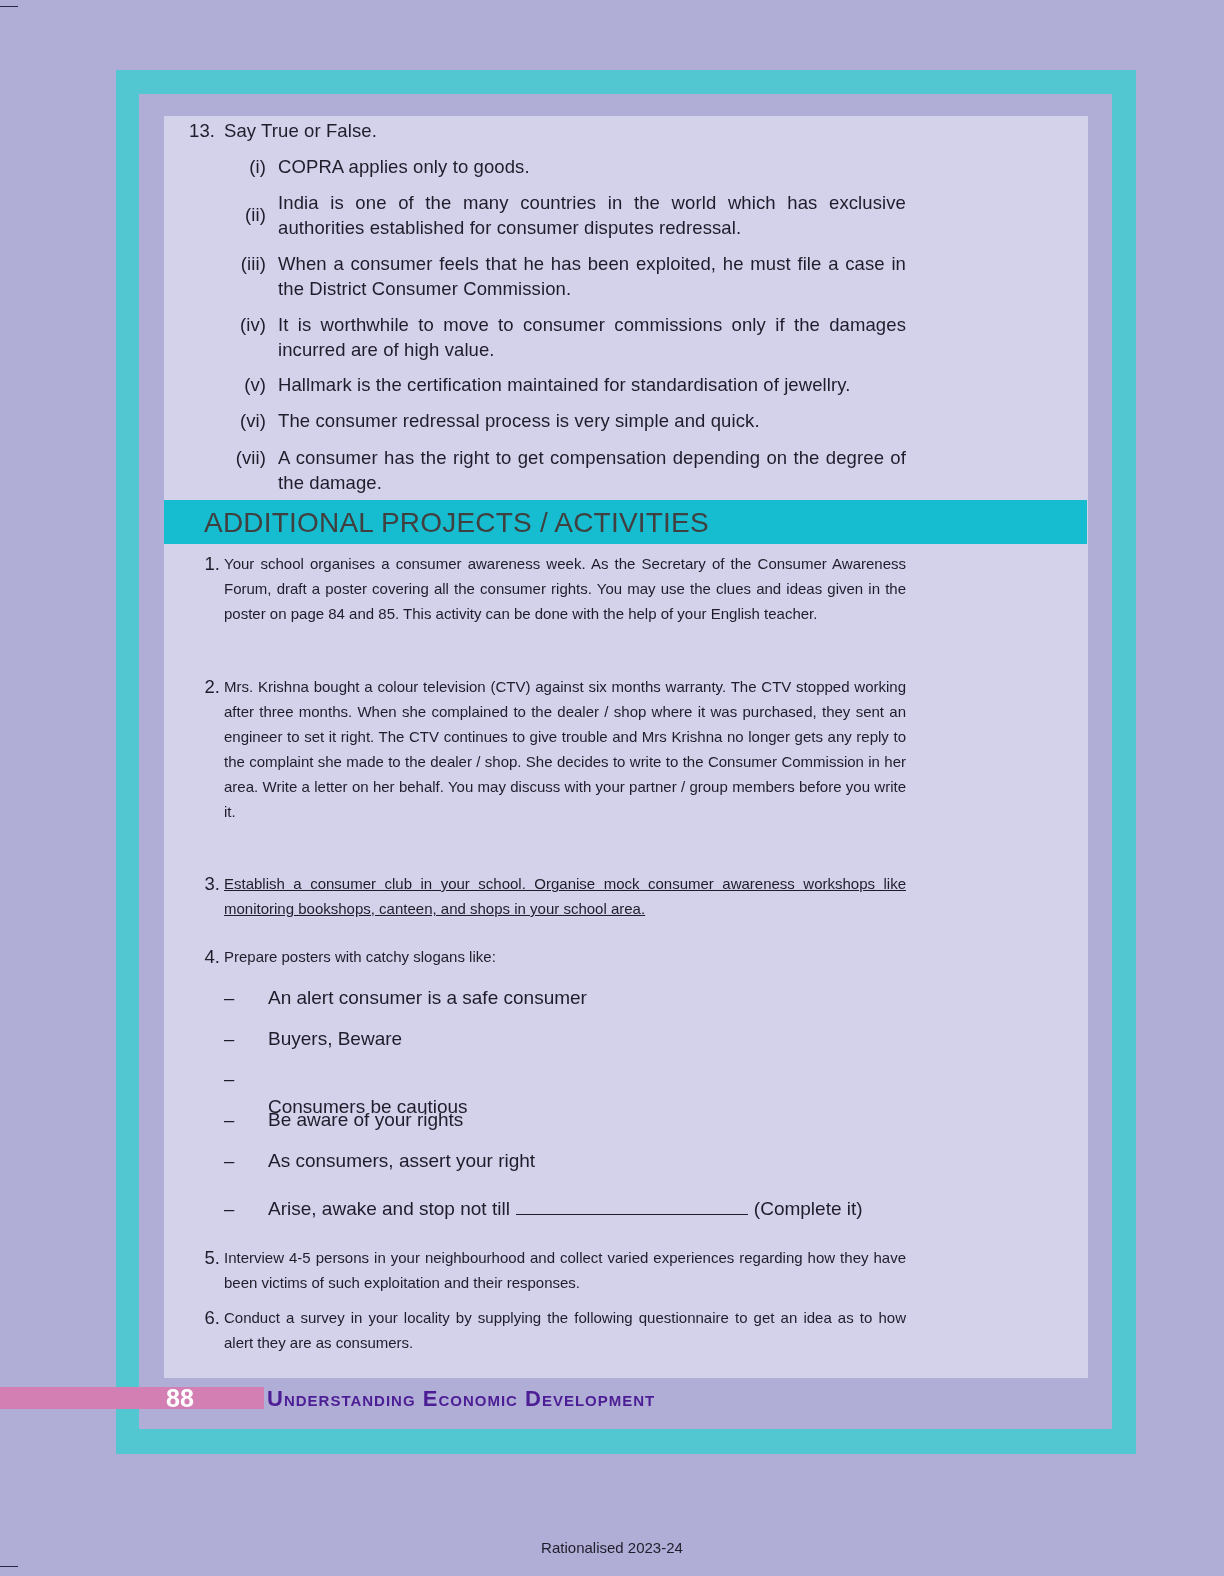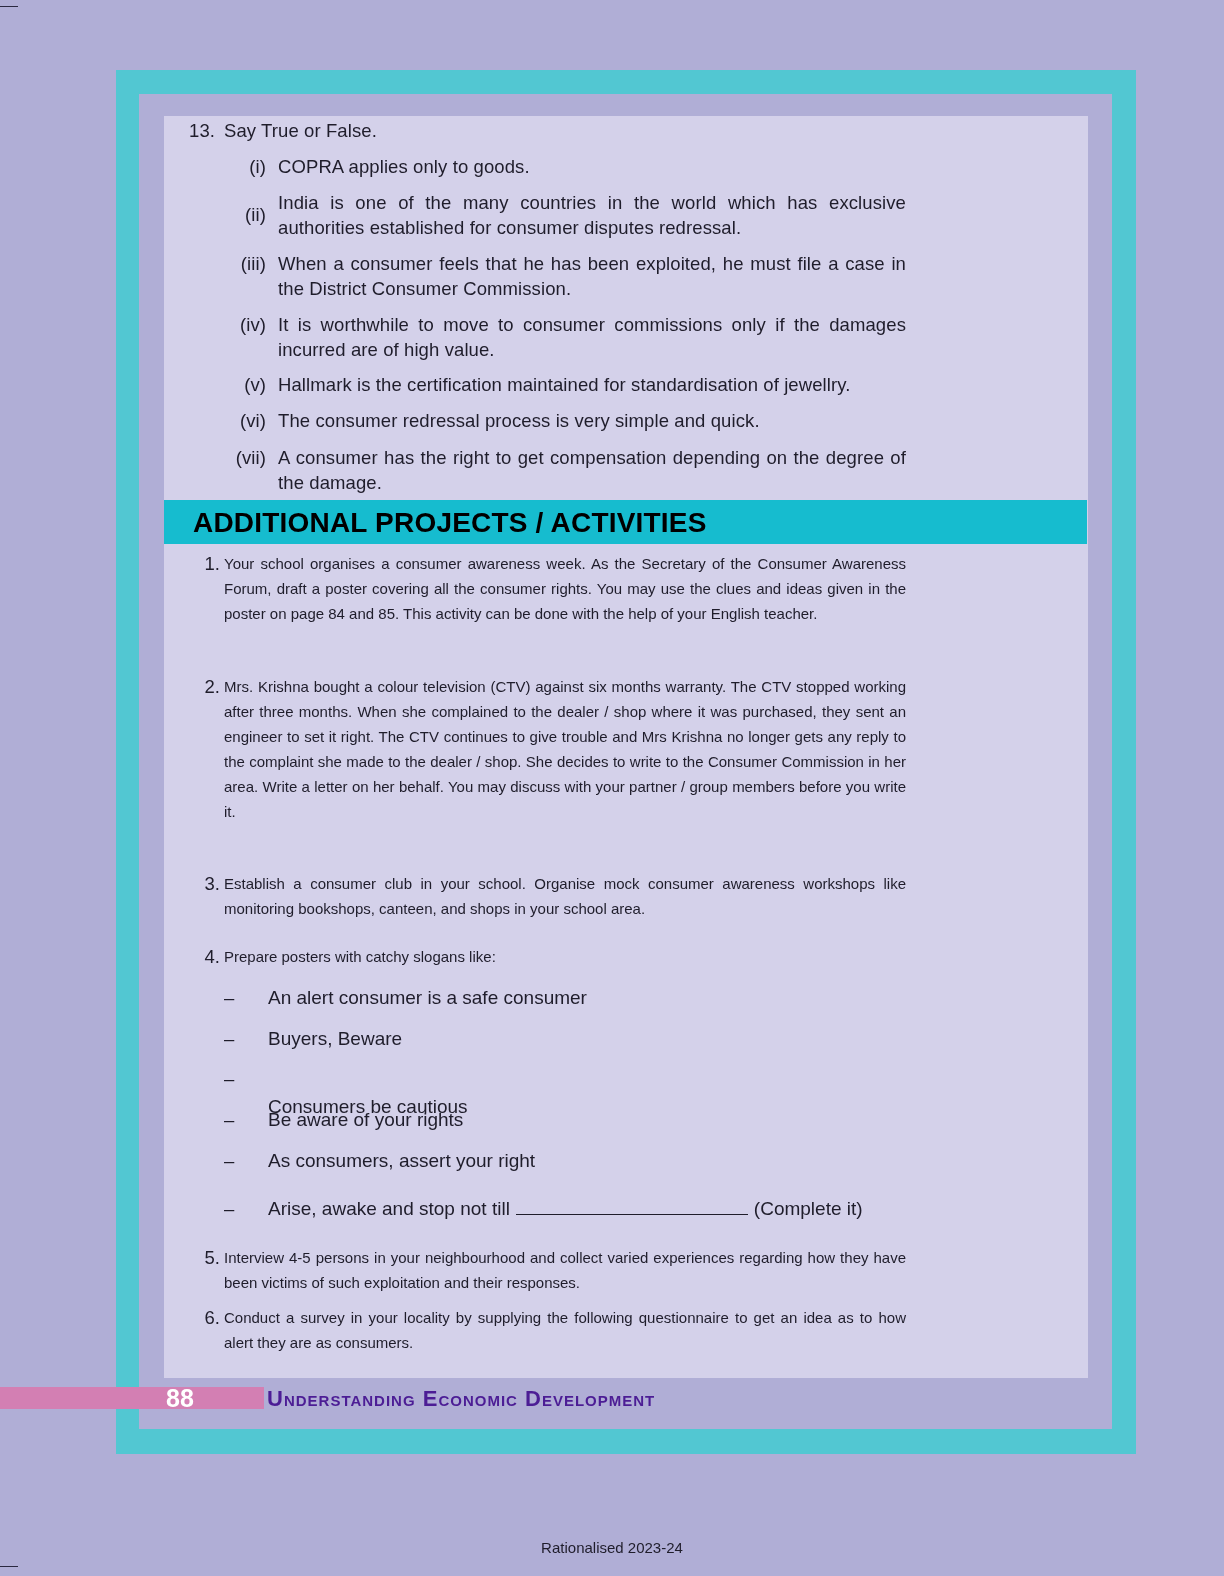--- a/index.html
+++ b/index.html
@@ -24,22 +24,22 @@
   }
   .txt { position: absolute; font-size: 18.5px; line-height: 25px; letter-spacing: 0.1px; }
   .q-num { left: 189px; }
   .roman { text-align: right; width: 52px; }
   .sub-body { left: 278px; width: 628px; text-align: justify; }
   .banner {
     position: absolute; left: 164px; top: 500px; width: 923px; height: 44px;
     background: #16bccf;
   }
   .banner-title {
-    position: absolute; left: 193px; top: 506px; font-size: 28px; font-weight: bold;
-    color: #000000; line-height: 34px; letter-spacing: 0.2px;
+    position: absolute; left: 204px; top: 506px; font-size: 28px; font-weight: normal;
+    color: #404040; line-height: 34px; letter-spacing: 0.2px;
   }
   .act-num { position: absolute; left: 198px; width: 22px; text-align: right; font-size: 18.5px; line-height: 25px; }
   .act-body { position: absolute; left: 224px; width: 682px; font-size: 15px; line-height: 25px; text-align: justify; }
   .dash { position: absolute; left: 224px; font-size: 18.5px; line-height: 25px; }
   .slogan { position: absolute; left: 268px; font-size: 19px; line-height: 25px; }
   .footer-bar-left { position: absolute; left: 0; top: 1387px; width: 264px; height: 22px; background: #d37fb3; }
   .page-num { position: absolute; left: 166px; top: 1384px; font-size: 25px; font-weight: bold; color: #ffffff; line-height: 28px; }
   .book-title {
     position: absolute; left: 267px; top: 1385px; font-size: 22px; font-weight: bold;
     color: #4c1d95; line-height: 28px; font-variant: small-caps; letter-spacing: 1px;
@@ -87,21 +87,21 @@
 <div class="banner-title">ADDITIONAL PROJECTS / ACTIVITIES</div>
 
 <div>
   <div class="act-num" style="top:551px;">1.</div>
   <div class="act-body" style="top:551px;">Your school organises a consumer awareness week. As the Secretary of the Consumer Awareness Forum, draft a poster covering all the consumer rights. You may use the clues and ideas given in the poster on page 84 and 85. This activity can be done with the help of your English teacher.</div>
 
   <div class="act-num" style="top:674px;">2.</div>
   <div class="act-body" style="top:674px;">Mrs. Krishna bought a colour television (CTV) against six months warranty. The CTV stopped working after three months. When she complained to the dealer / shop where it was purchased, they sent an engineer to set it right. The CTV continues to give trouble and Mrs Krishna no longer gets any reply to the complaint she made to the dealer / shop. She decides to write to the Consumer Commission in her area. Write a letter on her behalf. You may discuss with your partner / group members before you write it.</div>
 
   <div class="act-num" style="top:871px;">3.</div>
-  <div class="act-body" style="top:871px;">Establish a consumer club in your school. Organise mock consumer awareness workshops like monitoring bookshops, canteen, and shops in your school area.</div>
+  <div class="act-body" style="top:871px;text-decoration:underline;">Establish a consumer club in your school. Organise mock consumer awareness workshops like monitoring bookshops, canteen, and shops in your school area.</div>
 
   <div class="act-num" style="top:944px;">4.</div>
   <div class="act-body" style="top:944px;">Prepare posters with catchy slogans like:</div>
 
   <div>
     <div class="dash" style="top:985px;">–</div>
     <div class="slogan" style="top:985px;">An alert consumer is a safe consumer</div>
 
     <div class="dash" style="top:1026px;">–</div>
     <div class="slogan" style="top:1026px;">Buyers, Beware</div>

